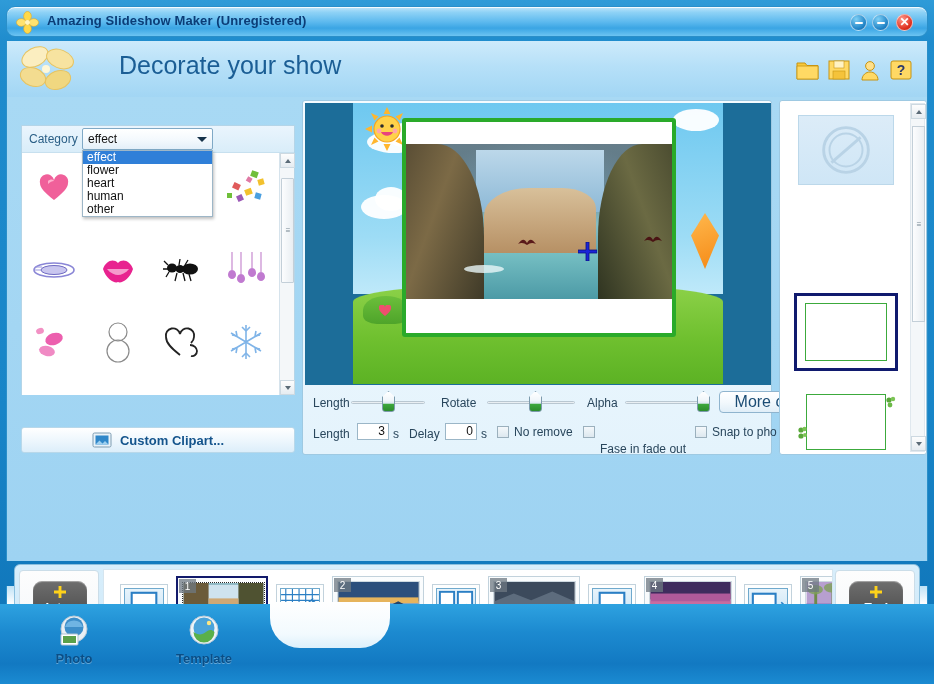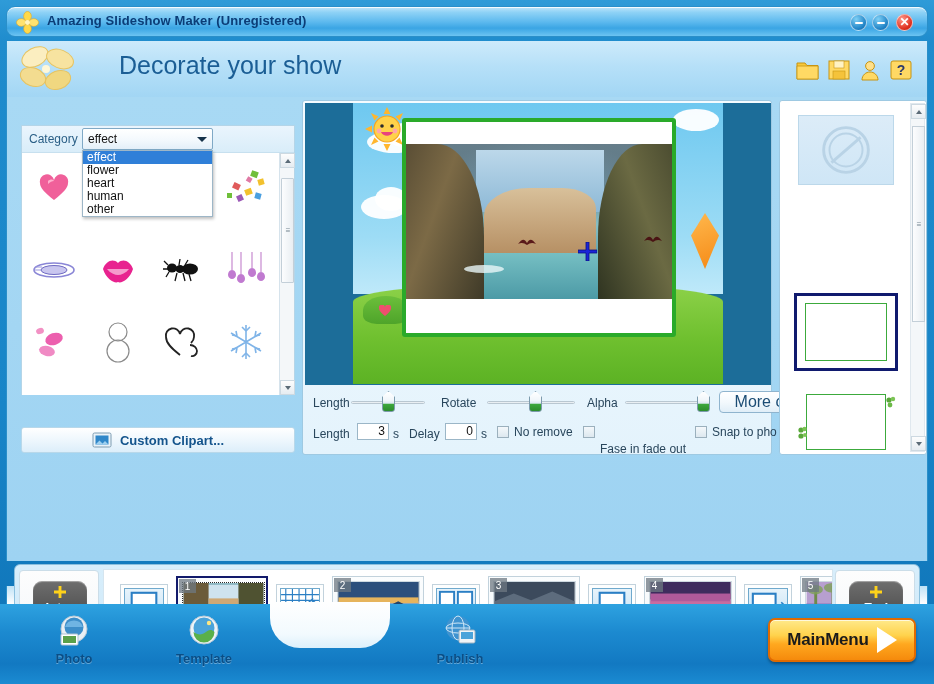--- a/index.html
+++ b/index.html
@@ -1007,32 +1007,15 @@
       <svg class="nav-icon" viewBox="0 0 38 38">
         <circle cx="19" cy="18" r="14" fill="#eef4f8" stroke="#b9c9d6"></circle>
         <circle cx="19" cy="16" r="10.5" fill="#4aa3da"></circle>
         <path d="M8.5 20a10.5 10.5 0 0 0 21 0c-4-4-7-1-10 1s-7 2-11-1z" fill="#5ab04a"></path>
         <circle cx="24" cy="11" r="2.2" fill="#ffe680"></circle>
       </svg>
       <span class="nav-label">Template</span>
     </div>
 
 
-    <div class="nav-item inactive" id="nav-publish">
-      <svg class="nav-icon" viewBox="0 0 38 38">
-        <circle cx="17" cy="16" r="12" fill="#3e93d0"></circle>
-        <g stroke="#cfe7f7" stroke-width="1" fill="none">
-          <ellipse cx="17" cy="16" rx="12" ry="5"></ellipse>
-            <ellipse cx="17" cy="16" rx="6" ry="12"></ellipse>
-          <path d="M5 16h24"></path>
-        </g>
-        <rect x="18" y="18" width="16" height="13" rx="1.5" fill="#f0f4f7" stroke="#9eb3c2"></rect>
-        <rect x="20" y="20" width="12" height="7" fill="#4aa3da"></rect>
-      </svg>
-      <span class="nav-label">Publish</span>
-    </div>
-
-    <div id="mainmenu-btn">
-      <span id="mainmenu-label">MainMenu</span>
-      <span id="mainmenu-arrow"></span>
-    </div>
+
   </div>
 </div>
 
 </body></html>

